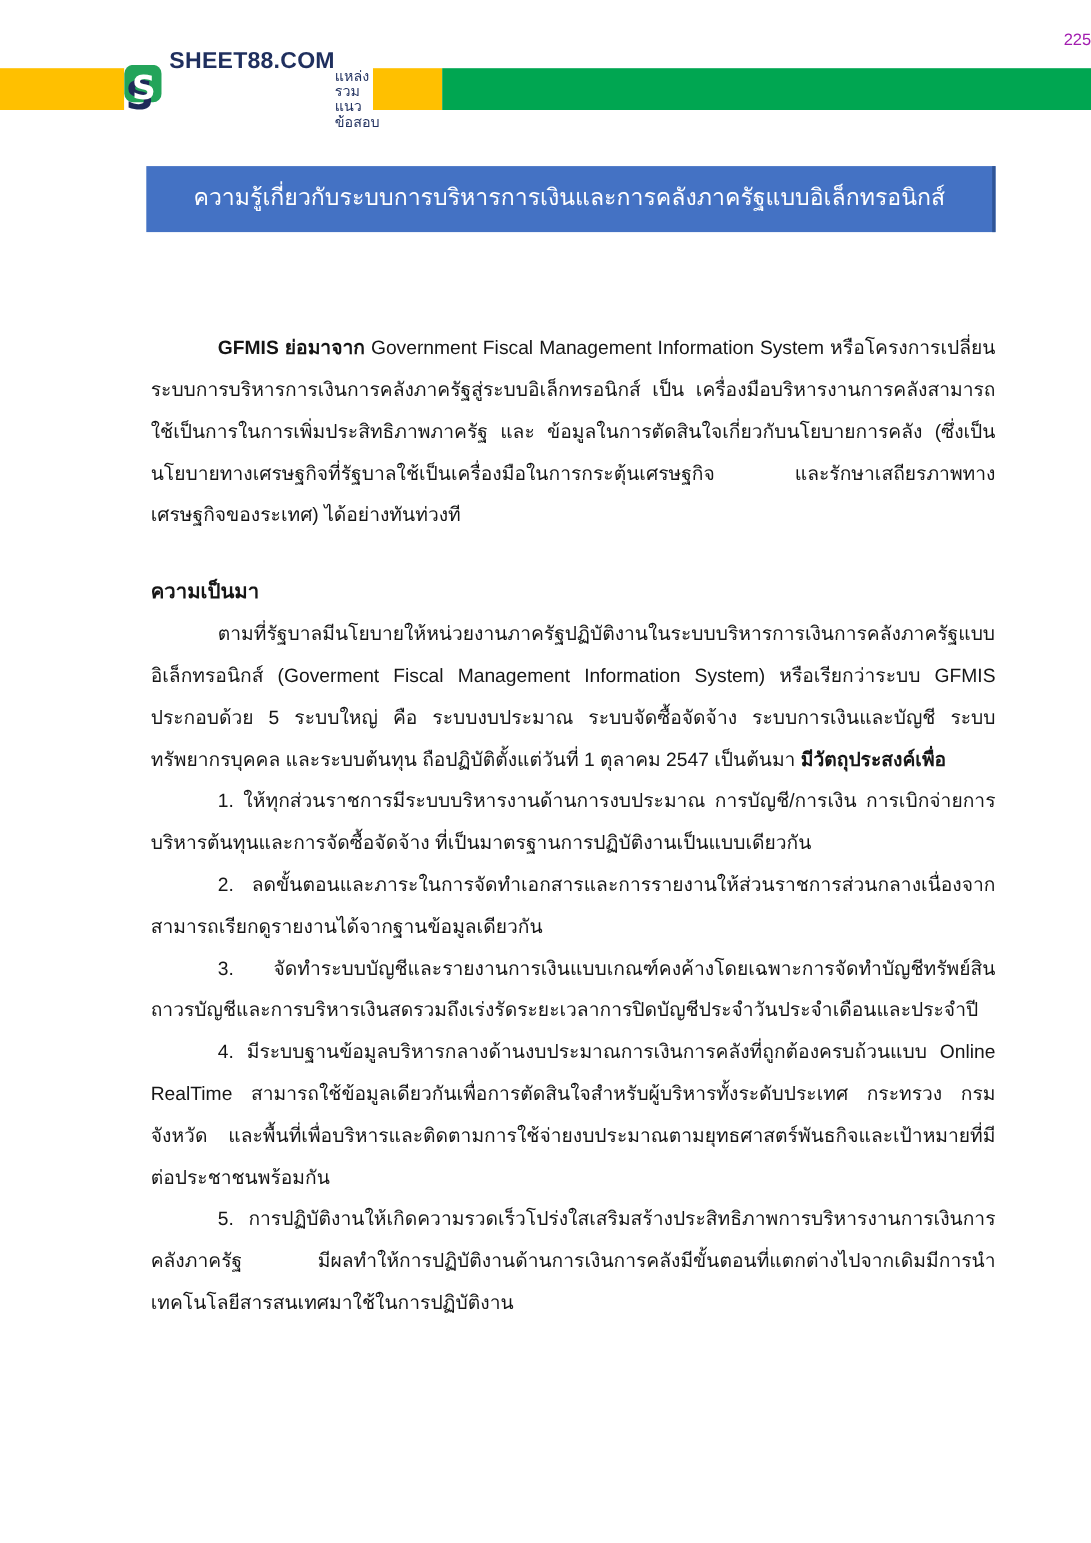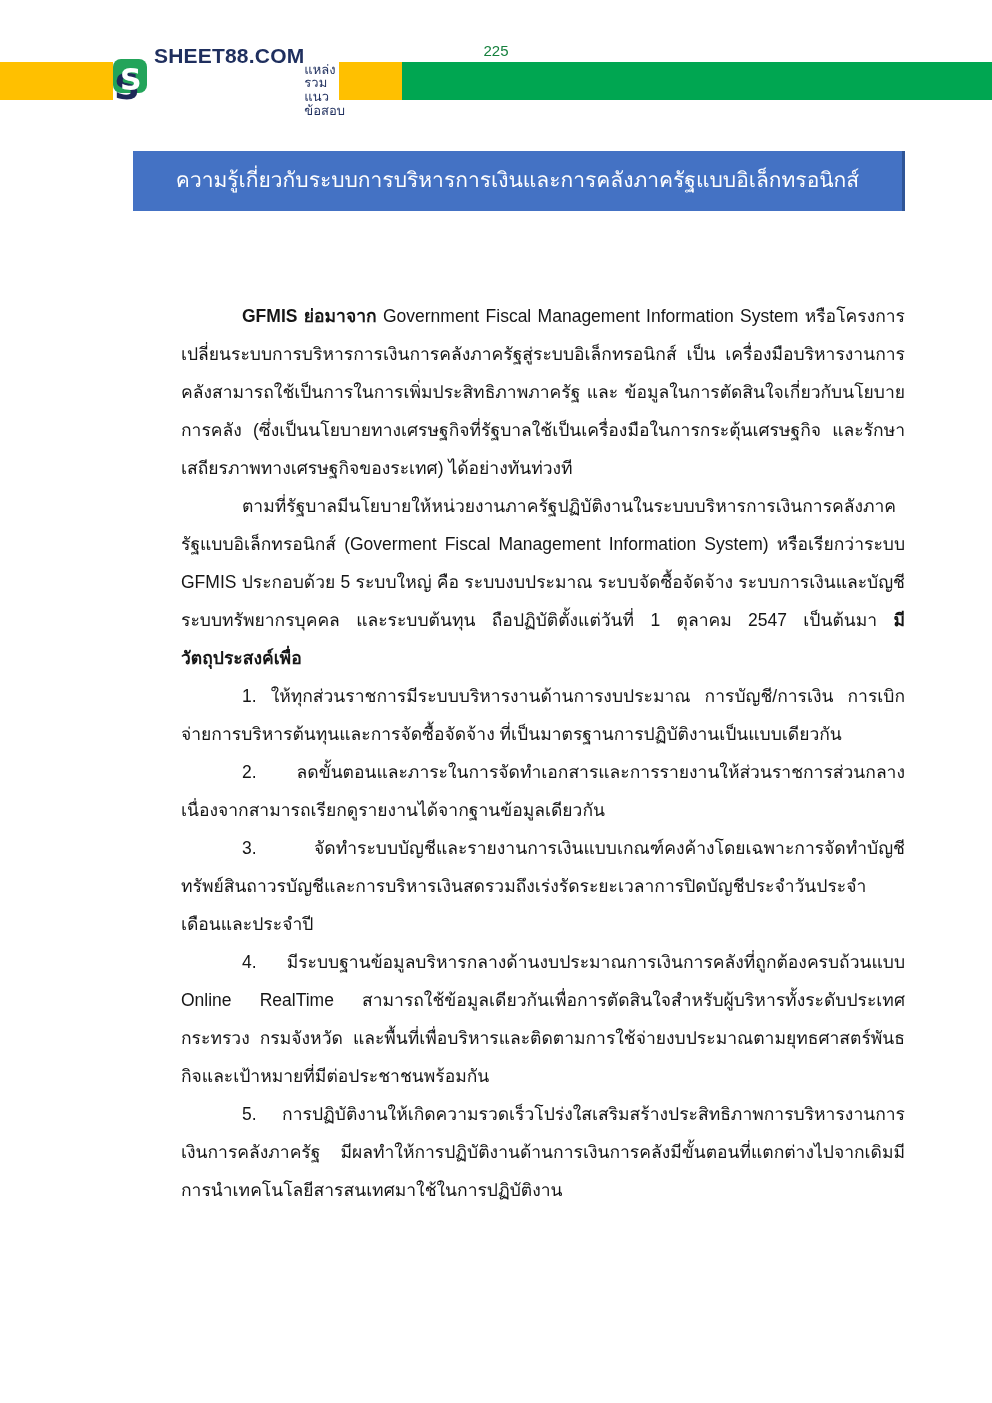--- a/index.html
+++ b/index.html
@@ -15,21 +15,21 @@
   body{
     width:992px;height:1403px;
     position:relative;
     background:#ffffff;
     font-family:"Liberation Sans", sans-serif;
     color:var(--ink);
     overflow:hidden;
   }
   .page-number{
     position:absolute;top:28px;left:0;width:100%;
-    text-align:center;font-size:15px;color:#15803d;margin-top:14px;
+    text-align:right;font-size:15px;color:#a21caf;
   }
   .brand-band{
     position:absolute;top:62px;left:0;right:0;height:38px;
     display:flex;align-items:stretch;
   }
   .band-yellow-left{width:113px;background:var(--yellow);}
   .band-logo-area{
     width:226px;background:#ffffff;position:relative;
     display:flex;align-items:center;justify-content:center;gap:7px;
   }
@@ -50,21 +50,21 @@
     color:#ffffff;text-align:center;
     padding:10px 18px 12px;
     font-size:21px;line-height:38px;
   }
   .body-text{
     position:absolute;left:137px;top:297px;width:768px;
     font-size:17.5px;line-height:38px;
     text-align:justify;
   }
   .para{margin:0;}
-  .indent{text-indent:61px;margin-left:44px;}
+  .indent{text-indent:61px;}
   .section-heading{
     margin:32px 0 0 0;
     font-size:18.5px;font-weight:bold;line-height:38px;
     text-align:left;
   }
   .bold{font-weight:bold;}
 </style>
 </head>
 <body>
 
@@ -89,20 +89,21 @@
   <div class="band-green"></div>
 </div>
 
 <div class="title-box">
   <div>ความรู้เกี่ยวกับระบบการบริหารการเงินและการคลังภาครัฐแบบอิเล็กทรอนิกส์</div>
 </div>
 
 <div class="body-text">
   <p class="para indent"><span class="bold">GFMIS ย่อมาจาก</span><span> Government Fiscal Management Information System หรือโครงการเปลี่ยนระบบการบริหารการเงินการคลังภาครัฐสู่ระบบอิเล็กทรอนิกส์ เป็น เครื่องมือบริหารงานการคลังสามารถใช้เป็นการในการเพิ่มประสิทธิภาพภาครัฐ และ ข้อมูลในการตัดสินใจเกี่ยวกับนโยบายการคลัง (ซึ่งเป็นนโยบายทางเศรษฐกิจที่รัฐบาลใช้เป็นเครื่องมือในการกระตุ้นเศรษฐกิจ และรักษาเสถียรภาพทางเศรษฐกิจของระเทศ) ได้อย่างทันท่วงที</span></p>
 
+  <h2 class="section-heading">ความเป็นมา</h2>
 
   <p class="para indent"><span>ตามที่รัฐบาลมีนโยบายให้หน่วยงานภาครัฐปฏิบัติงานในระบบบริหารการเงินการคลังภาครัฐแบบอิเล็กทรอนิกส์ (Goverment Fiscal Management Information System) หรือเรียกว่าระบบ GFMIS ประกอบด้วย 5 ระบบใหญ่ คือ ระบบงบประมาณ ระบบจัดซื้อจัดจ้าง ระบบการเงินและบัญชี ระบบทรัพยากรบุคคล และระบบต้นทุน ถือปฏิบัติตั้งแต่วันที่ 1 ตุลาคม 2547 เป็นต้นมา </span><span class="bold">มีวัตถุประสงค์เพื่อ</span></p>
 
   <p class="para indent">1. ให้ทุกส่วนราชการมีระบบบริหารงานด้านการงบประมาณ การบัญชี/การเงิน การเบิกจ่ายการบริหารต้นทุนและการจัดซื้อจัดจ้าง ที่เป็นมาตรฐานการปฏิบัติงานเป็นแบบเดียวกัน</p>
   <p class="para indent">2. ลดขั้นตอนและภาระในการจัดทำเอกสารและการรายงานให้ส่วนราชการส่วนกลางเนื่องจากสามารถเรียกดูรายงานได้จากฐานข้อมูลเดียวกัน</p>
   <p class="para indent">3. จัดทำระบบบัญชีและรายงานการเงินแบบเกณฑ์คงค้างโดยเฉพาะการจัดทำบัญชีทรัพย์สินถาวรบัญชีและการบริหารเงินสดรวมถึงเร่งรัดระยะเวลาการปิดบัญชีประจำวันประจำเดือนและประจำปี</p>
   <p class="para indent">4. มีระบบฐานข้อมูลบริหารกลางด้านงบประมาณการเงินการคลังที่ถูกต้องครบถ้วนแบบ Online RealTime สามารถใช้ข้อมูลเดียวกันเพื่อการตัดสินใจสำหรับผู้บริหารทั้งระดับประเทศ กระทรวง กรมจังหวัด และพื้นที่เพื่อบริหารและติดตามการใช้จ่ายงบประมาณตามยุทธศาสตร์พันธกิจและเป้าหมายที่มีต่อประชาชนพร้อมกัน</p>
   <p class="para indent">5. การปฏิบัติงานให้เกิดความรวดเร็วโปร่งใสเสริมสร้างประสิทธิภาพการบริหารงานการเงินการคลังภาครัฐ มีผลทำให้การปฏิบัติงานด้านการเงินการคลังมีขั้นตอนที่แตกต่างไปจากเดิมมีการนำเทคโนโลยีสารสนเทศมาใช้ในการปฏิบัติงาน</p>
 </div>
 

